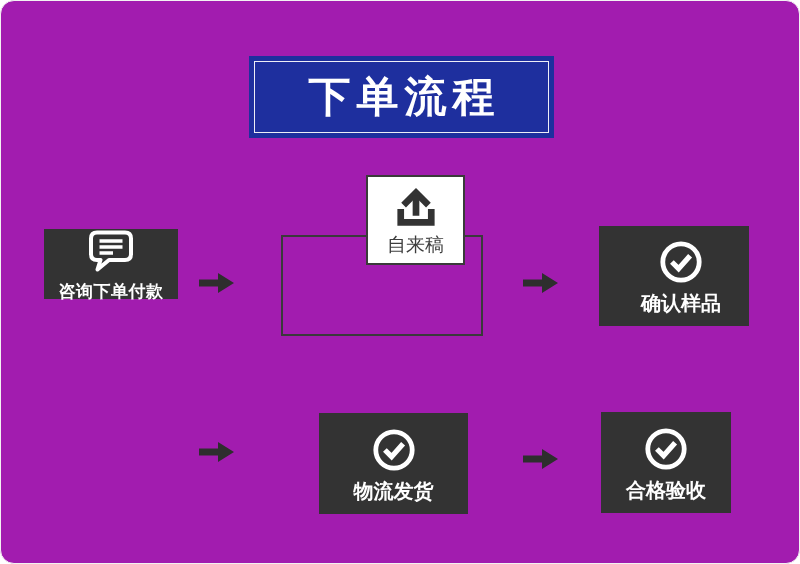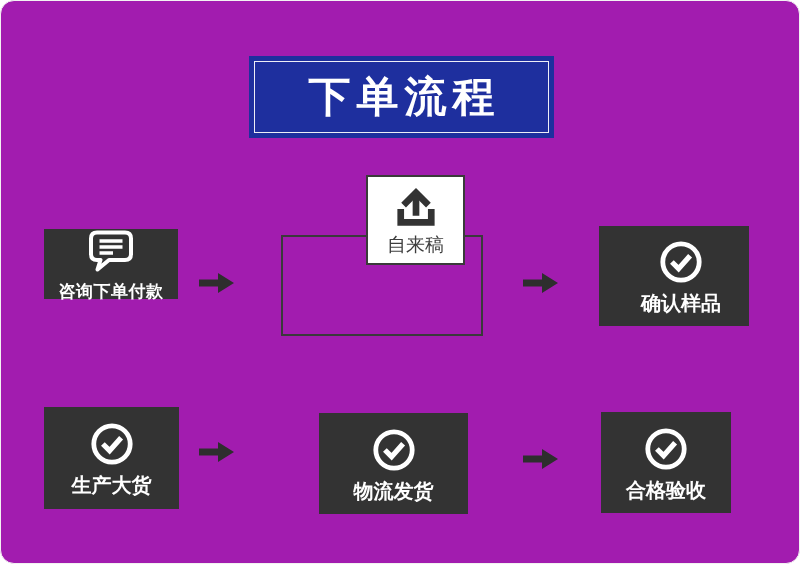--- a/index.html
+++ b/index.html
@@ -108,29 +108,20 @@
   <div class="dark-box step-confirm">
     <span class="icon-wrap">
       <svg width="46" height="46" viewBox="0 0 48 48" fill="none">
         <circle cx="24" cy="24" r="19" stroke="#ffffff" stroke-width="5"></circle>
         <path d="M14.5 24 L21.5 31 L33.5 17.5" stroke="#ffffff" stroke-width="5.5"></path>
       </svg>
     </span>
     <span class="label">确认样品</span>
   </div>
 
-  <div class="dark-box step-production">
-    <span class="icon-wrap">
-      <svg width="46" height="46" viewBox="0 0 48 48" fill="none">
-        <circle cx="24" cy="24" r="19" stroke="#ffffff" stroke-width="5"></circle>
-        <path d="M14.5 24 L21.5 31 L33.5 17.5" stroke="#ffffff" stroke-width="5.5"></path>
-      </svg>
-    </span>
-    <span class="label">生产大货</span>
-  </div>
 
   <svg class="arrow arrow-3" viewBox="0 0 36 22">
     <polygon points="0,7.5 19,7.5 19,1 35,11 19,21 19,14.5 0,14.5" fill="#2e2e2e"></polygon>
   </svg>
 
   <div class="dark-box step-shipping">
     <span class="icon-wrap">
       <svg width="46" height="46" viewBox="0 0 48 48" fill="none">
         <circle cx="24" cy="24" r="19" stroke="#ffffff" stroke-width="5"></circle>
         <path d="M14.5 24 L21.5 31 L33.5 17.5" stroke="#ffffff" stroke-width="5.5"></path>

